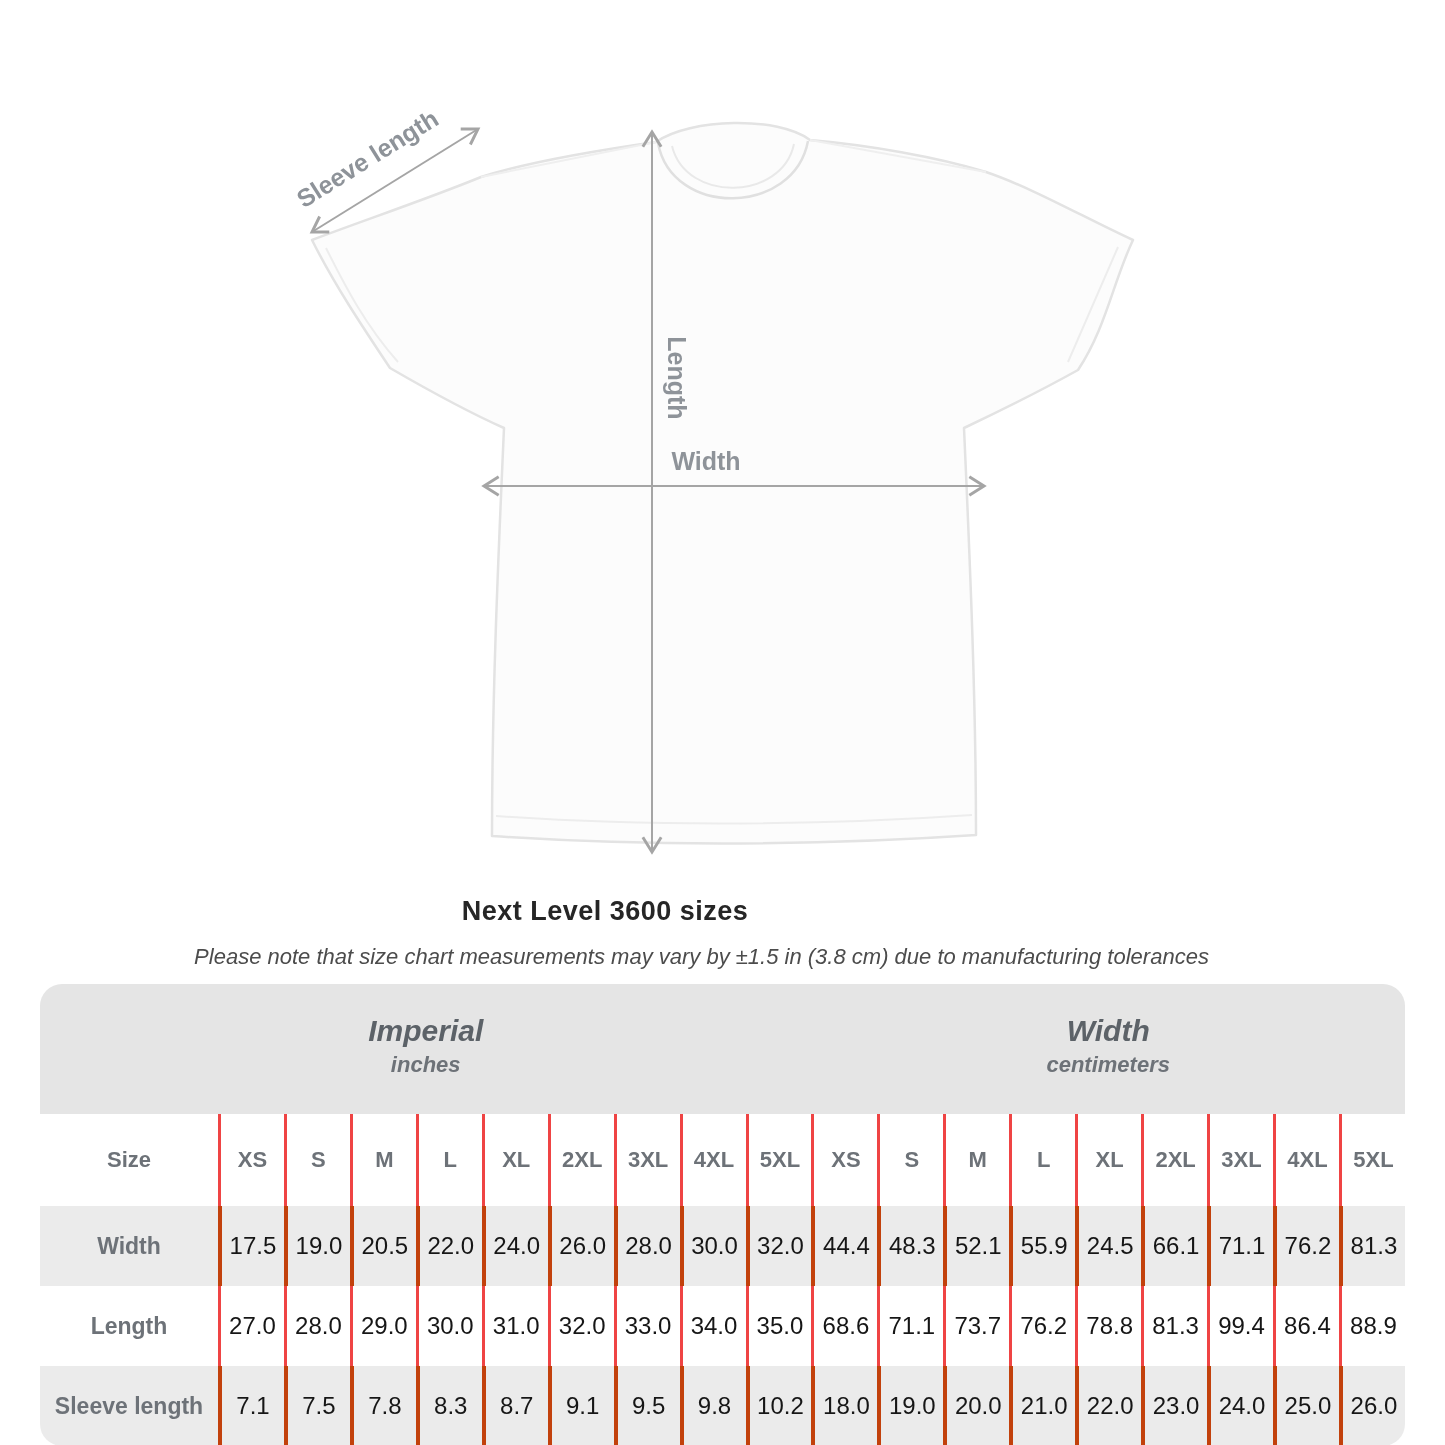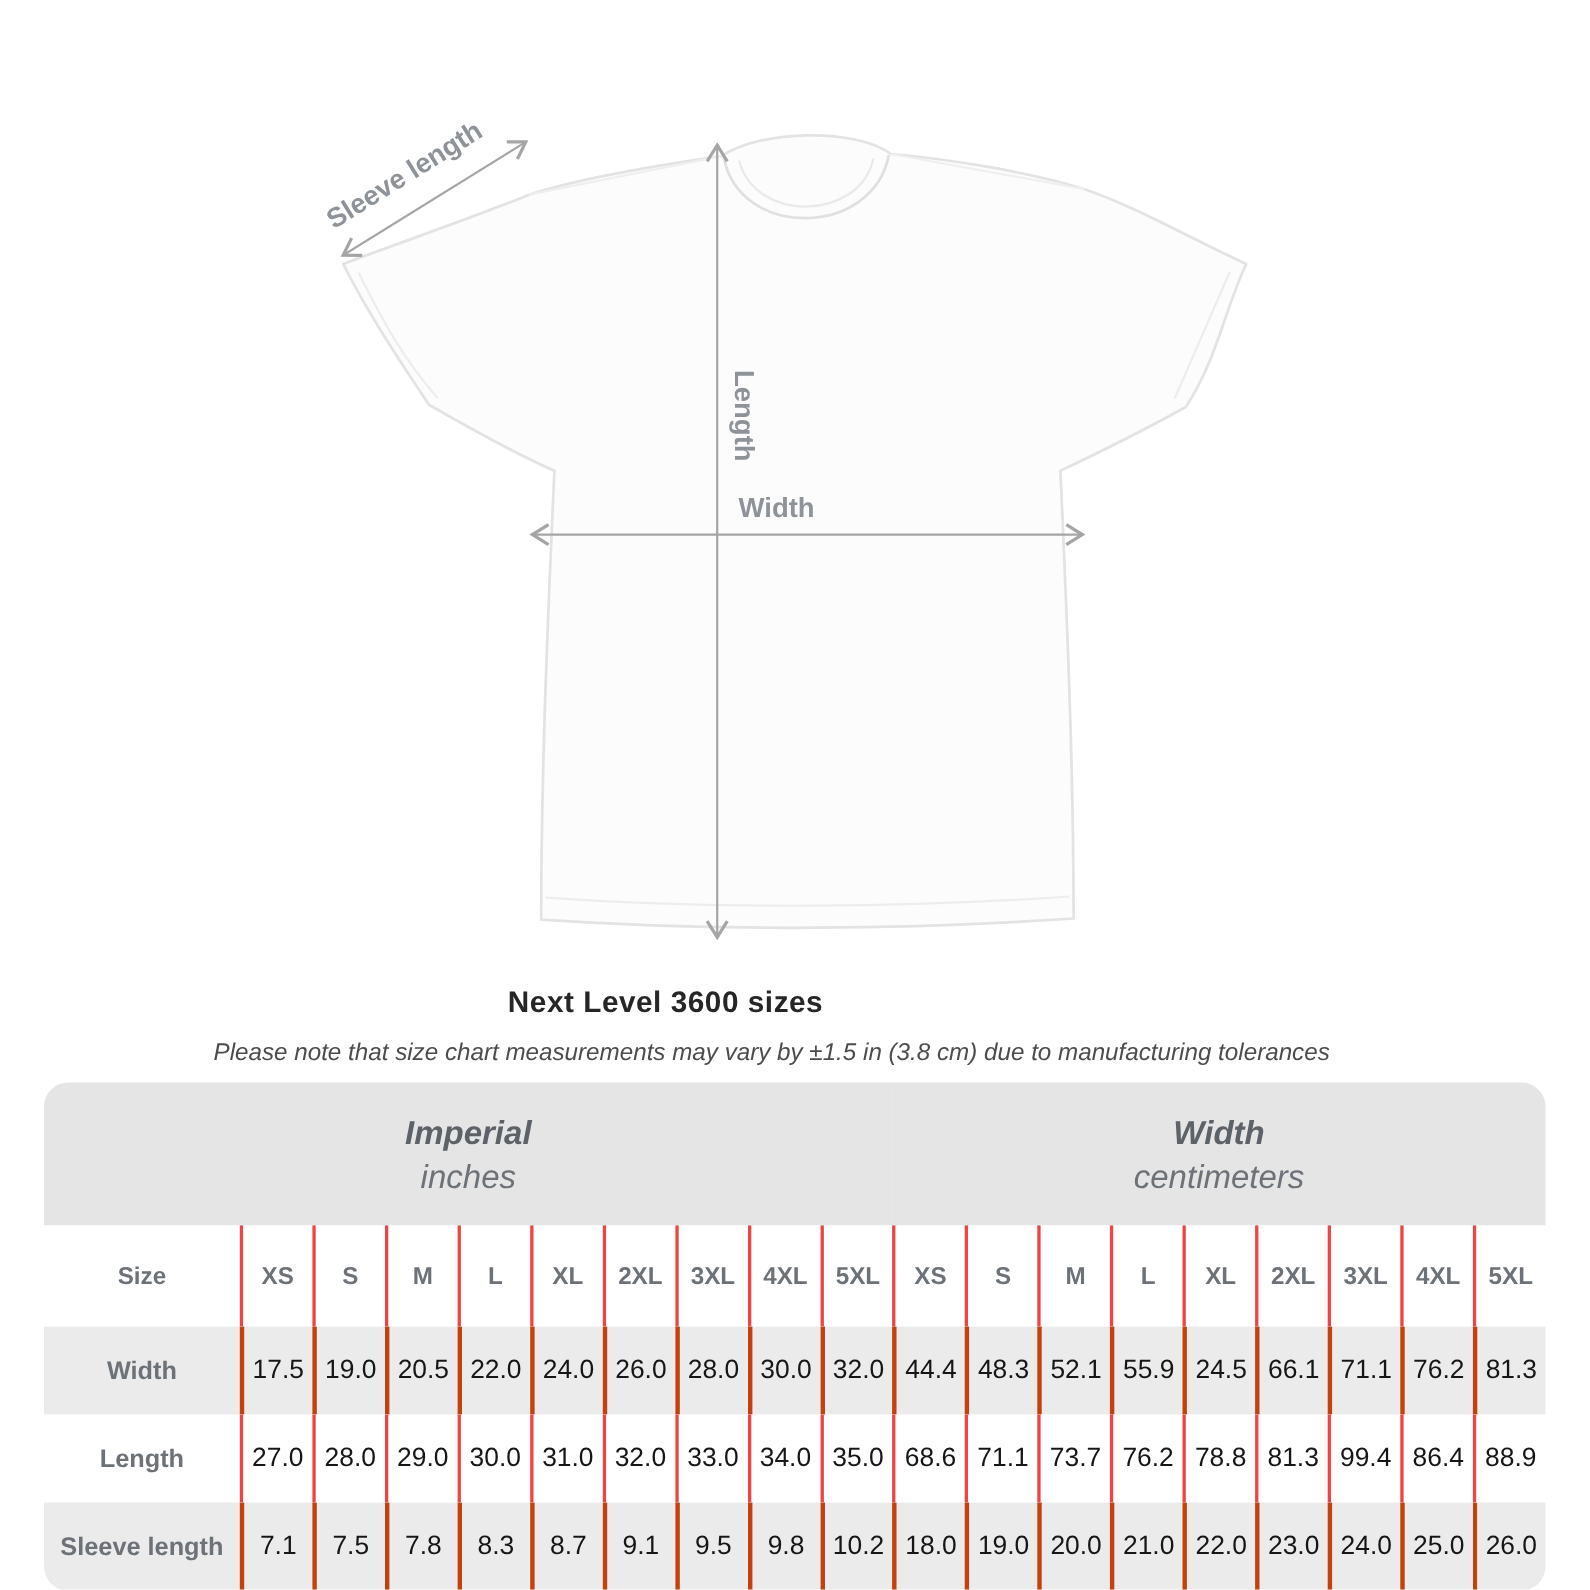--- a/index.html
+++ b/index.html
@@ -30,21 +30,21 @@
     font-size:24px;color:#161616;white-space:nowrap;
   }
   col.label-col{width:178px;}
   
   tr.units-row th{
     background:#e5e5e5;height:102px;vertical-align:top;padding-top:28px;margin-left:40px;
   }
   tr.units-row th:first-child{border-top-left-radius:22px;}
   tr.units-row th:last-child{border-top-right-radius:22px;}
   .unit-name{font-size:30px;font-weight:bold;font-style:italic;color:#5c6268;line-height:1.25;}
-  .unit-sub{font-size:30px;font-style:italic;font-weight:normal;color:#6d7278;line-height:1.4;}
+  .unit-sub{font-size:22px;font-style:italic;font-weight:bold;color:#6d7278;line-height:1.4;}
   
   tr.size-row td{height:92px;background:#ffffff;font-weight:bold;color:#6d7278;font-size:22px;}
   
   tr.data-row td{height:80px;}
   tr.gray td{background:#ebebeb;}
   tr.white td{background:#ffffff;}
   td.rowlabel{font-weight:bold;color:#6d7278;font-size:23px;}
   
   tr.size-row td + td, tr.white td + td{border-left:3px solid #ef4444;}
   tr.gray td + td{border-left:4px solid #c2410c;}

